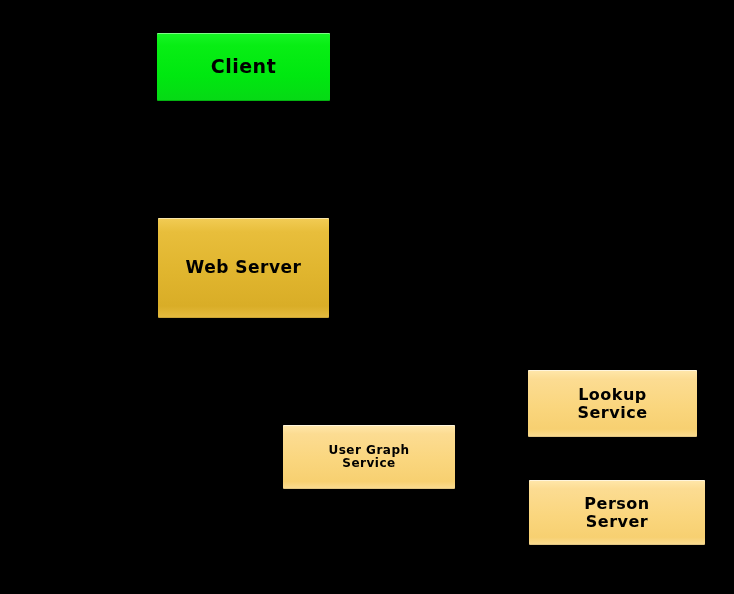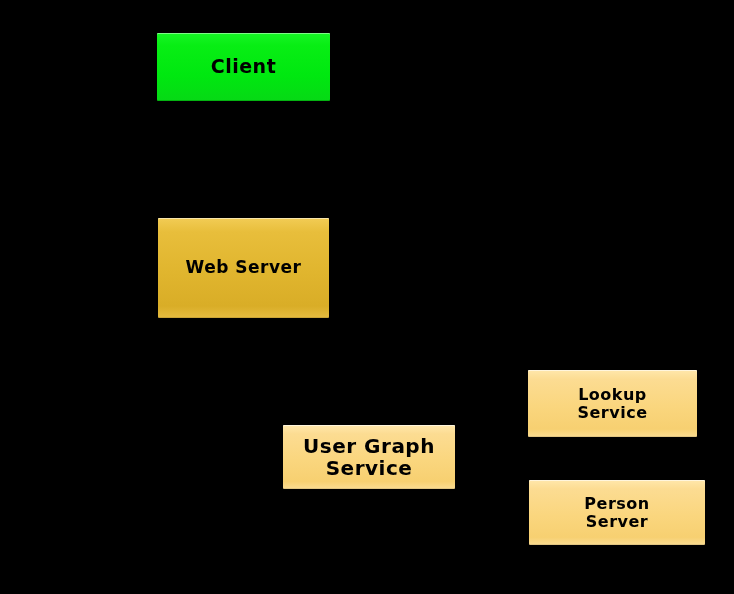--- a/index.html
+++ b/index.html
@@ -87,21 +87,21 @@
   <div class="node fill-gold" style="left:158px; top:218px; width:171px; height:100px;">
     <span class="node-label" style="font-size:17px;text-align:center;">Web Server</span>
   </div>
 
   <div class="node fill-sand" style="left:528px; top:370px; width:169px; height:67px;">
     <span class="node-label" style="font-size:16px;">Lookup
 Service</span>
   </div>
 
   <div class="node fill-sand" style="left:283px; top:425px; width:172px; height:64px;">
-    <span class="node-label" style="font-size:20px;">User Graph
+    <span class="node-label" style="font-size:12px;">User Graph
 Service</span>
   </div>
 
   <div class="node fill-sand" style="left:529px; top:480px; width:176px; height:65px;">
     <span class="node-label" style="font-size:16px;">Person
 Server</span>
   </div>
 
 
 </div>

